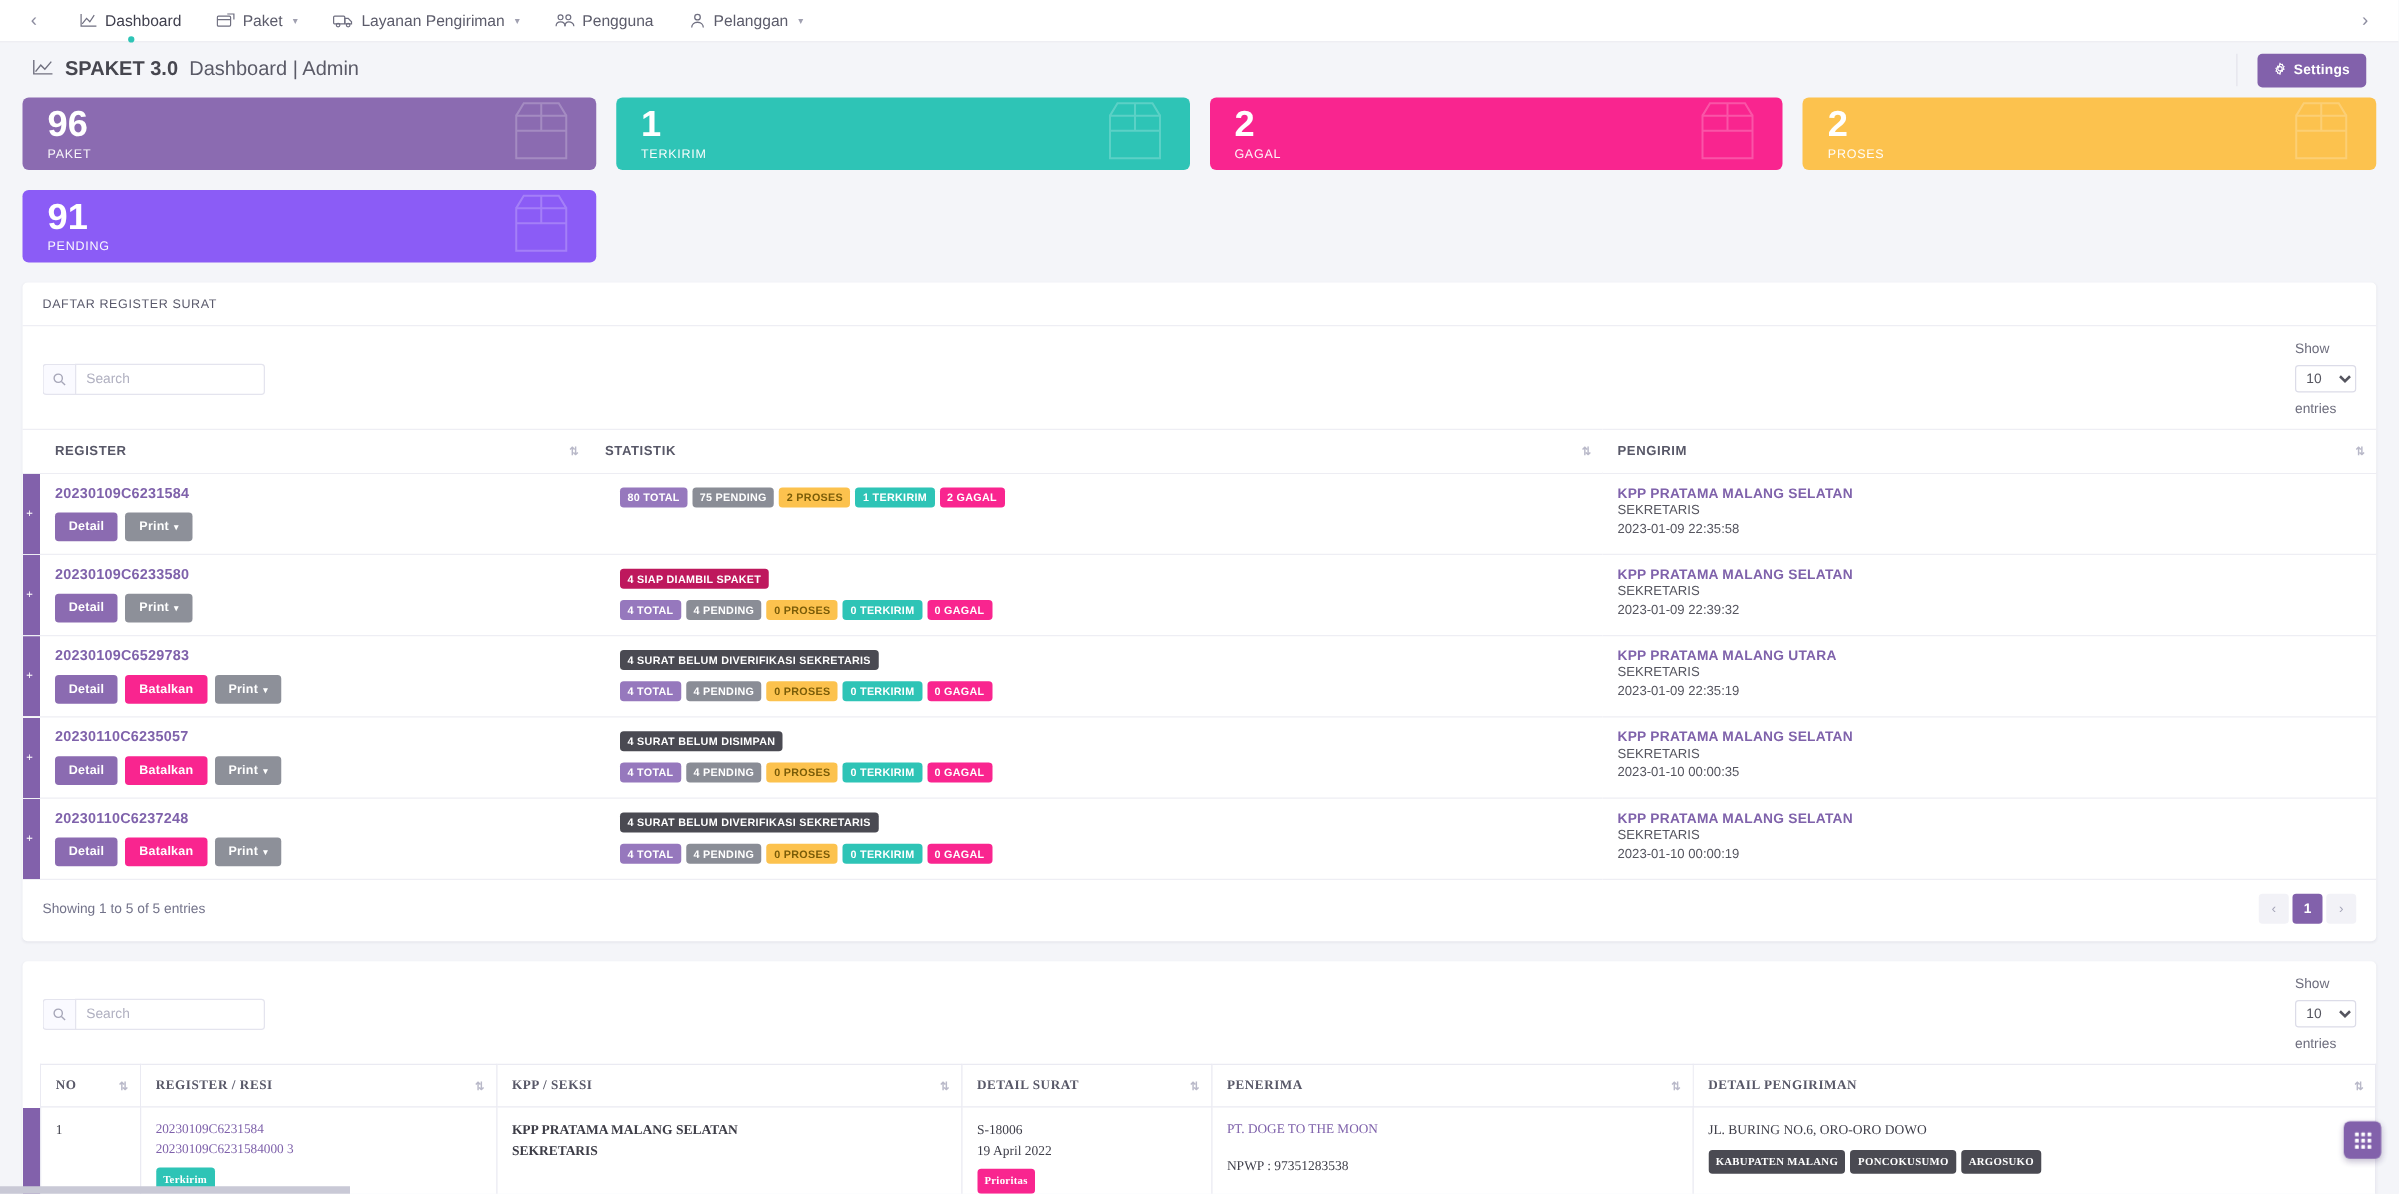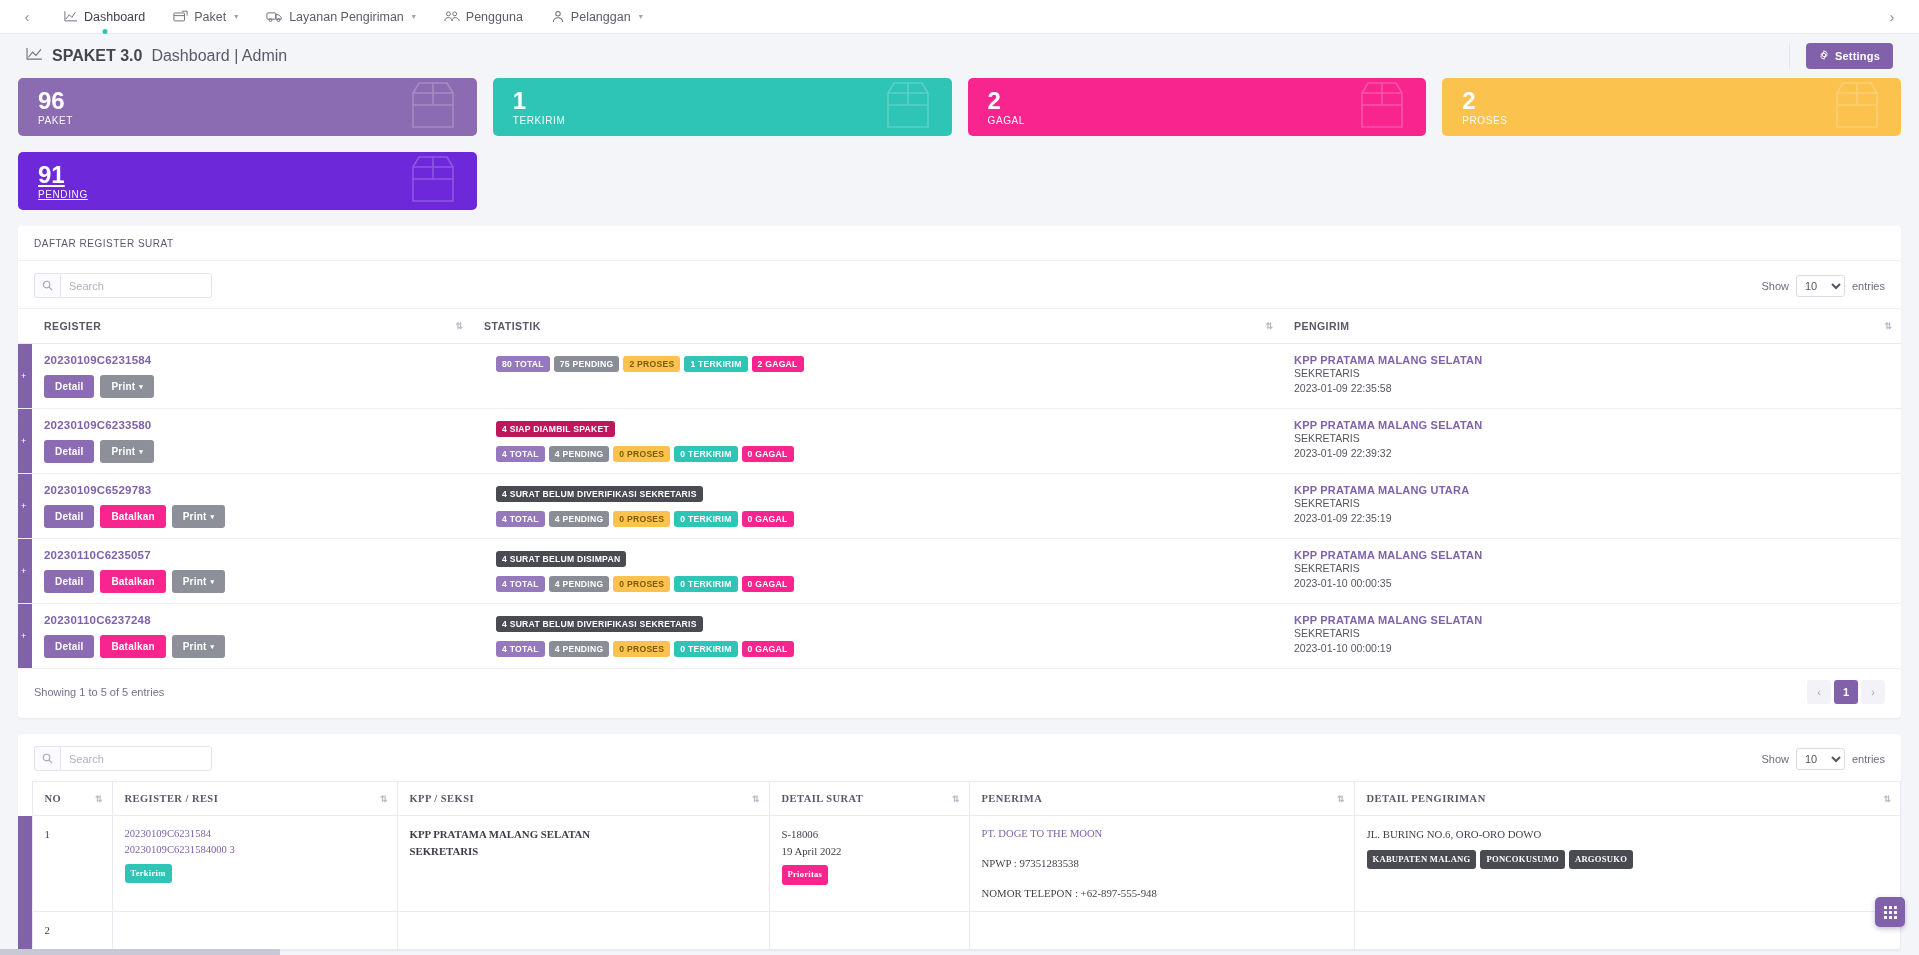--- a/index.html
+++ b/index.html
@@ -82,21 +82,21 @@
   .stat-card {
     height: 58px;
     border-radius: 5px;
     position: relative;
     overflow: hidden;
     display: flex; flex-direction: column; justify-content: center;
     padding-left: 20px;
     color: #fff;
     flex: 0 0 calc(25% - 12px);
   }
-  .stat-num { font-size: 24px; font-weight: 700; line-height: 1.05; }
+  .stat-num { font-size: 29px; font-weight: 700; line-height: 1.05; }
   .stat-lbl { font-size: 10px; letter-spacing: .6px; margin-top: 2px; opacity: .95; }
   .stat-icon {
     position: absolute; right: 16px; top: 50%;
     transform: translateY(-50%);
     opacity: .22;
   }
 
   
   .panel {
     background: #fff;
@@ -128,22 +128,22 @@
     width: 152px; height: 25px;
     border: 1px solid #e4e4ee; border-radius: 0 3px 3px 0;
     font-size: 11px; padding: 0 8px;
     color: #55555f;
     outline: none;
     font-family: "Liberation Sans", sans-serif;
   }
   .search-input::placeholder { color: #b0b0c0; }
   .entries-ctl {
     margin-left: auto;
-    display: flex; align-items: center; gap: 7px;
-    font-size: 11px; color: #6d6d7d;
+    display: flex; gap: 7px;
+    font-size: 11px; color: #6d6d7d; flex-direction: column;
   }
   .entries-select {
     border: 1px solid #dcdce8; border-radius: 3px;
     height: 22px; font-size: 11px; padding: 0 4px;
     color: #55555f; background: #fff;
     font-family: "Liberation Sans", sans-serif;
   }
 
   
   table { width: 100%; border-collapse: collapse; }
@@ -418,21 +418,21 @@
       <div class="stat-num">2</div>
      <div class="stat-lbl">PROSES</div>
      <div class="stat-icon"><svg width="56" height="52" viewBox="0 0 56 52" fill="none" stroke="#fff" stroke-width="1.6">
   <path d="M8 14h40v34H8z"></path>
           <path d="M8 14l6-10h28l6 10"></path>
           <path d="M28 4v10"></path>
           <path d="M8 26h40"></path>
           <path d="M28 14v12"></path>
         </svg></div>
     </div>
-    <div class="stat-card" style="background: #6d28d9; text-decoration: underline;">
+    <div class="stat-card" style="background: #8b5cf6;">
       <div class="stat-num">91</div>
      <div class="stat-lbl">PENDING</div>
      <div class="stat-icon"><svg width="56" height="52" viewBox="0 0 56 52" fill="none" stroke="#fff" stroke-width="1.6">
   <path d="M8 14h40v34H8z"></path>
           <path d="M8 14l6-10h28l6 10"></path>
           <path d="M28 4v10"></path>
           <path d="M8 26h40"></path>
           <path d="M28 14v12"></path>
         </svg></div>
     </div>

